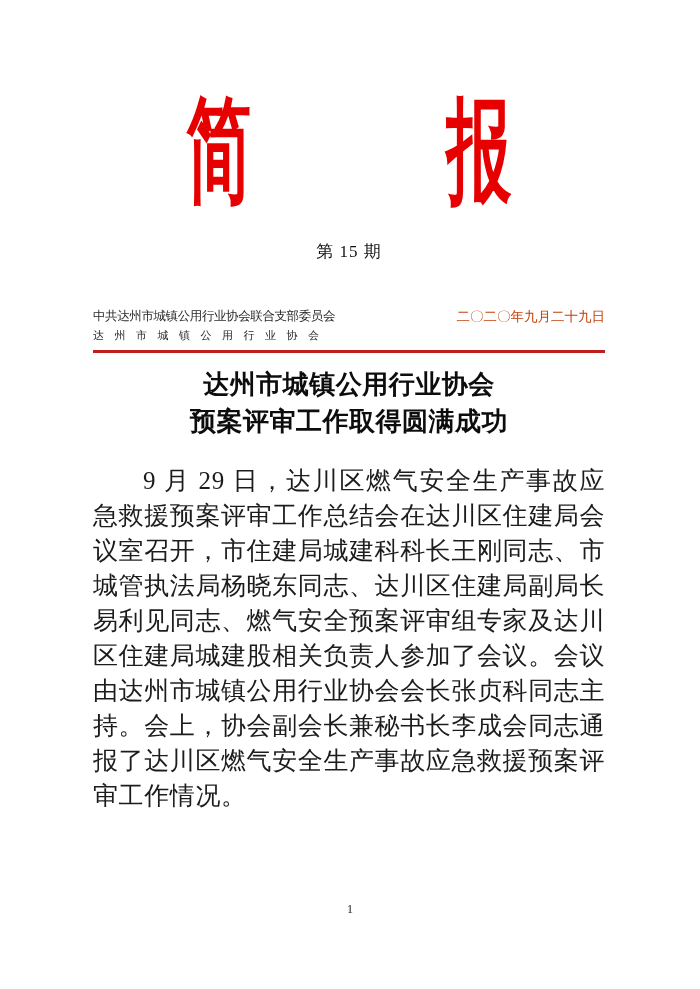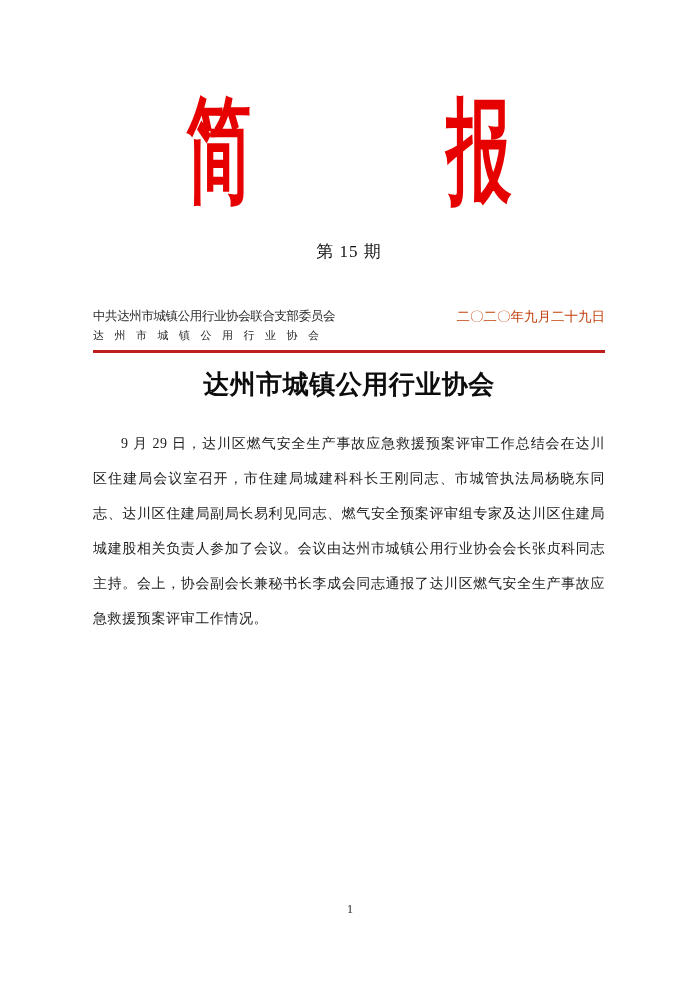--- a/index.html
+++ b/index.html
@@ -86,21 +86,21 @@
     font-size: 26px;
     line-height: 37px;
     font-weight: bold;
     color: #0d0d0d;
     letter-spacing: 0.5px;
   }
 
   
   .article-body {
     margin-top: 23px;
-    font-size: 14px;
+    font-size: 25px;
     line-height: 35px;
     color: #1c1c1c;
     text-align: justify;
     text-justify: inter-ideograph;
     letter-spacing: 0.6px;
   }
   .article-body p {
     text-indent: 2em;
     margin: 0;
   }
@@ -133,20 +133,21 @@
       <div class="org-line-1">中共达州市城镇公用行业协会联合支部委员会</div>
       <div class="org-line-2">达州市城镇公用行业协会</div>
     </div>
     <div class="header-date">二〇二〇年九月二十九日</div>
   </div>
 
   <div class="red-rule"></div>
 
   <h1 class="article-title">
     <span>达州市城镇公用行业协会</span><br>
+    <span>预案评审工作取得圆满成功</span>
   </h1>
 
   <div class="article-body">
     <p>9 月 29 日，达川区燃气安全生产事故应急救援预案评审工作总结会在达川区住建局会议室召开，市住建局城建科科长王刚同志、市城管执法局杨晓东同志、达川区住建局副局长易利见同志、燃气安全预案评审组专家及达川区住建局城建股相关负责人参加了会议。会议由达州市城镇公用行业协会会长张贞科同志主持。会上，协会副会长兼秘书长李成会同志通报了达川区燃气安全生产事故应急救援预案评审工作情况。</p>
   </div>
 
   <div class="page-number">1</div>
 
 </div>
 

